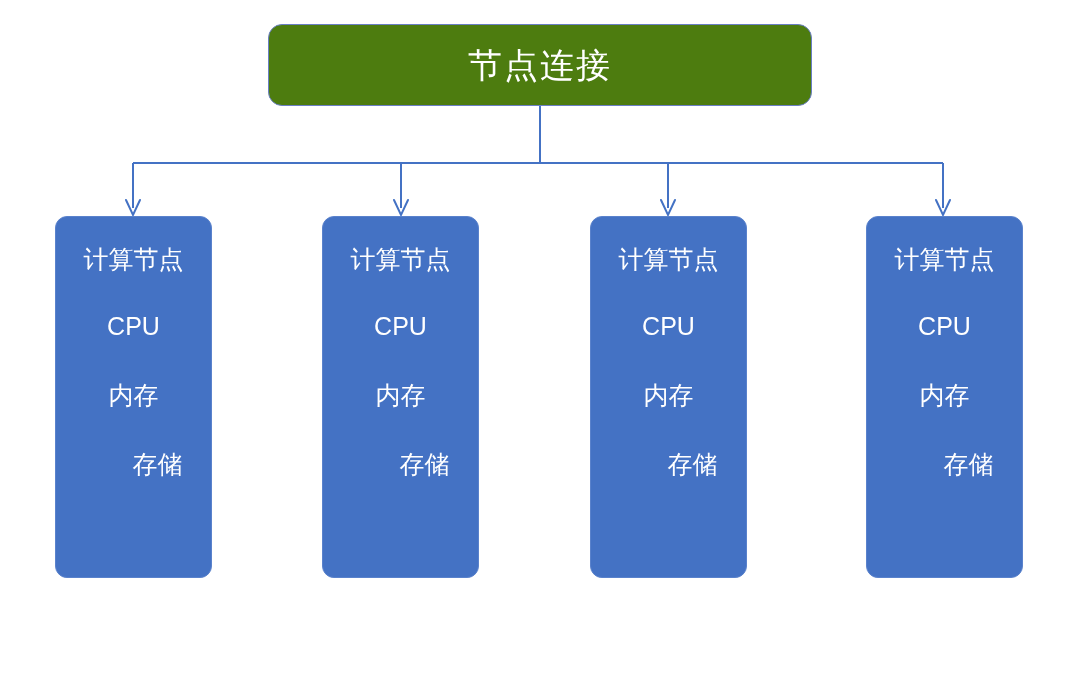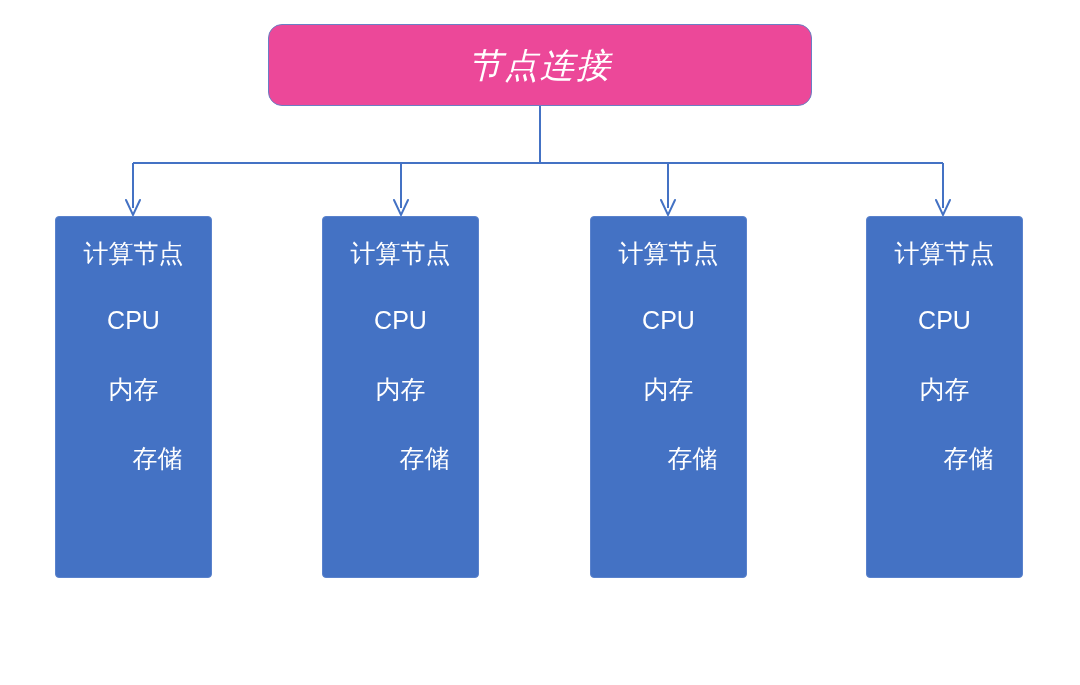--- a/index.html
+++ b/index.html
@@ -35,52 +35,51 @@
   }
 
   
   .root-node {
     position: absolute;
     left: 268px;
     top: 24px;
     width: 544px;
     height: 82px;
     border-radius: 14px;
-    background: #ec4899;
+    background: #4d7c0f;
     border: 1px solid #6a7fc4;
     box-sizing: border-box;
     display: flex;
     align-items: center;
     justify-content: center;
     z-index: 3;
-    font-style: italic;
   }
   .root-label {
     color: #ffffff;
     font-size: 34px;
     letter-spacing: 2px;
     line-height: 1;
     white-space: nowrap;
   }
 
   
   .node-box {
     position: absolute;
     top: 216px;
     width: 157px;
     height: 362px;
-    border-radius: 4px;
+    border-radius: 12px;
     background: #4472C4;
     border: 1px solid #5a82cc;
     box-sizing: border-box;
     z-index: 2;
     display: flex;
     flex-direction: column;
     align-items: center;
-    padding-top: 24px;
+    padding-top: 30px;
   }
   .node-box.n1 { left: 55px; }
   .node-box.n2 { left: 322px; }
   .node-box.n3 { left: 590px; }
   .node-box.n4 { left: 866px; }
 
   .node-line {
     color: #ffffff;
     font-size: 25px;
     line-height: 1;

